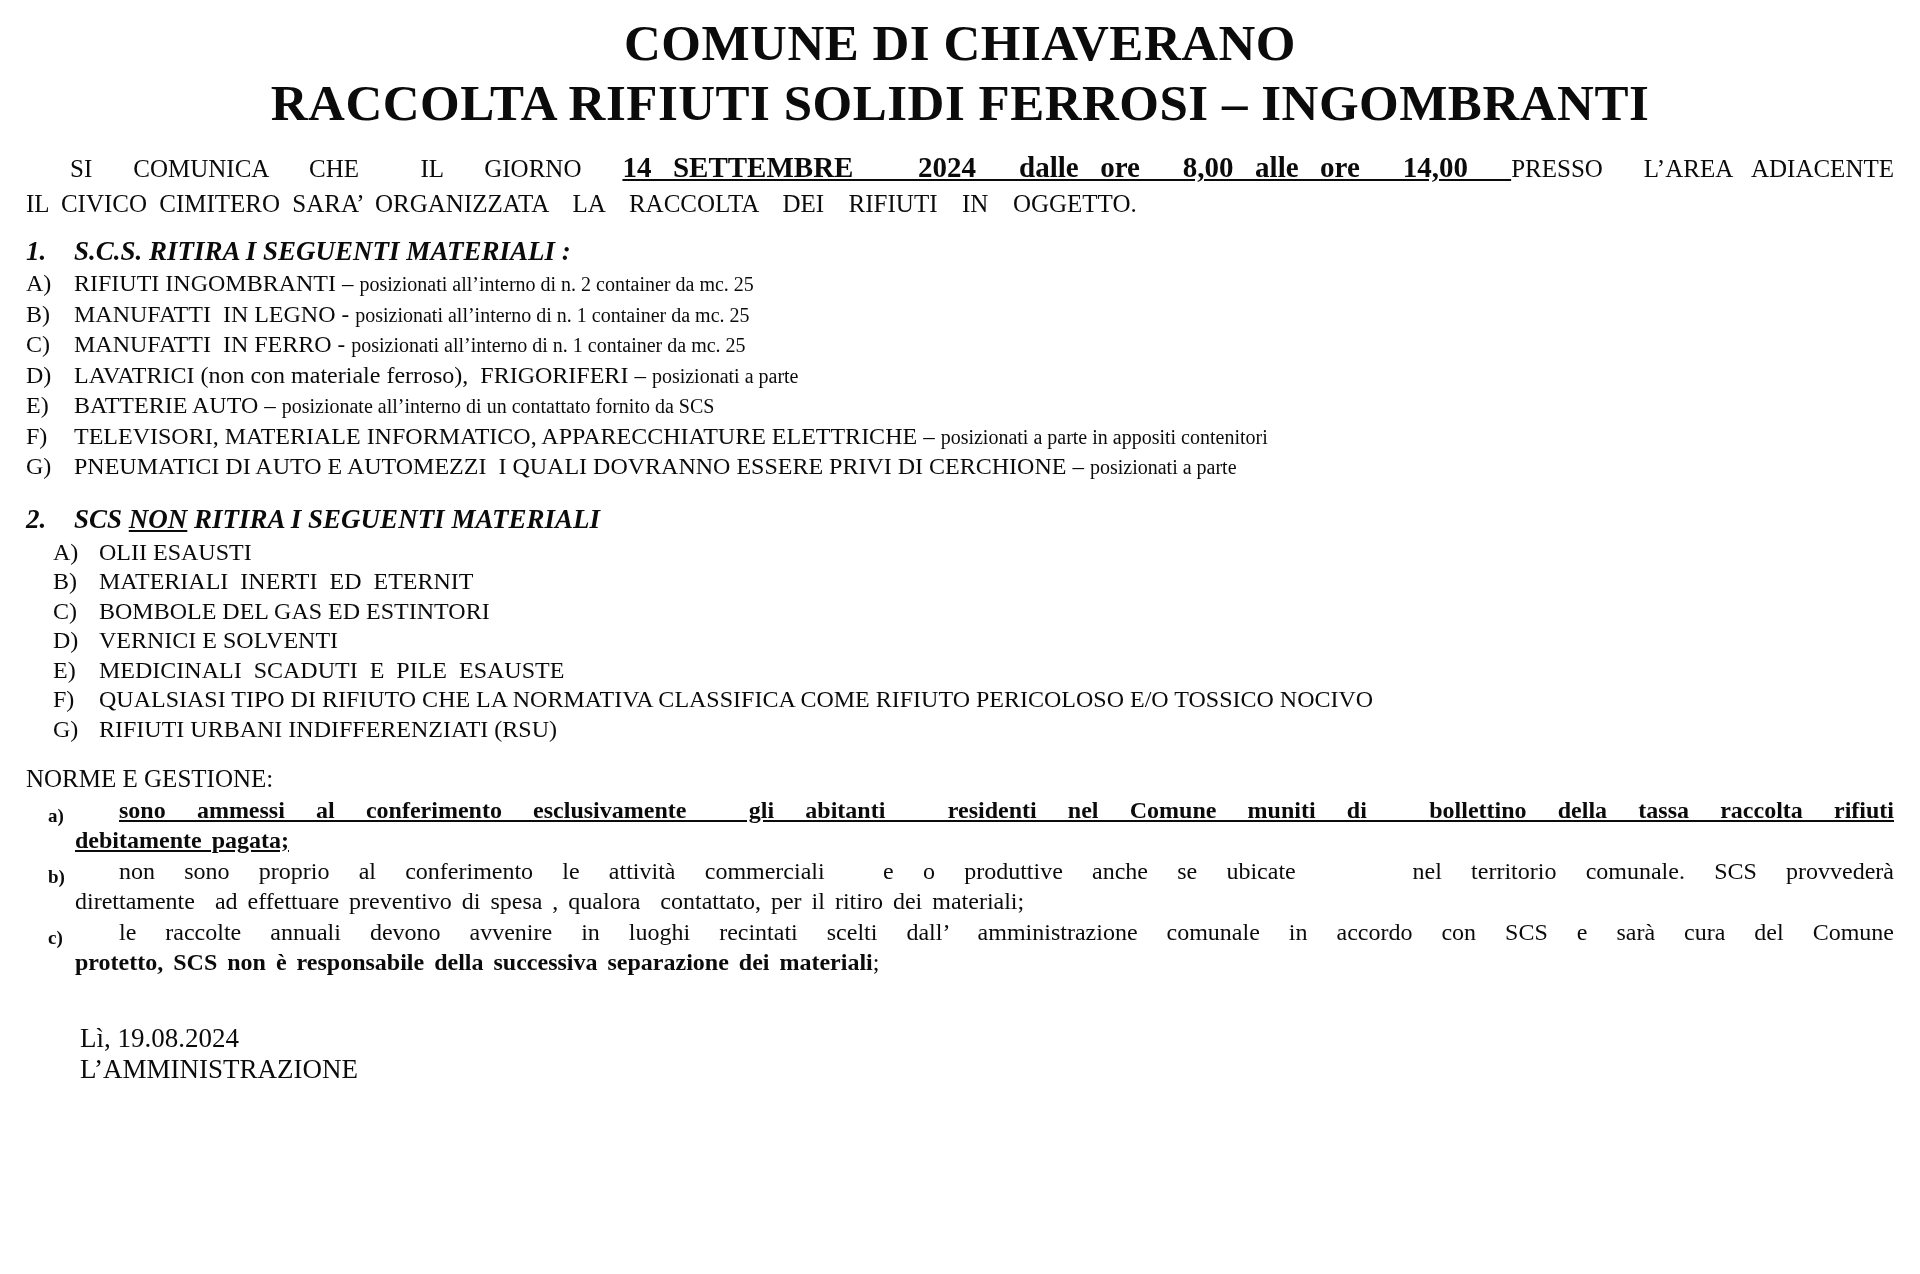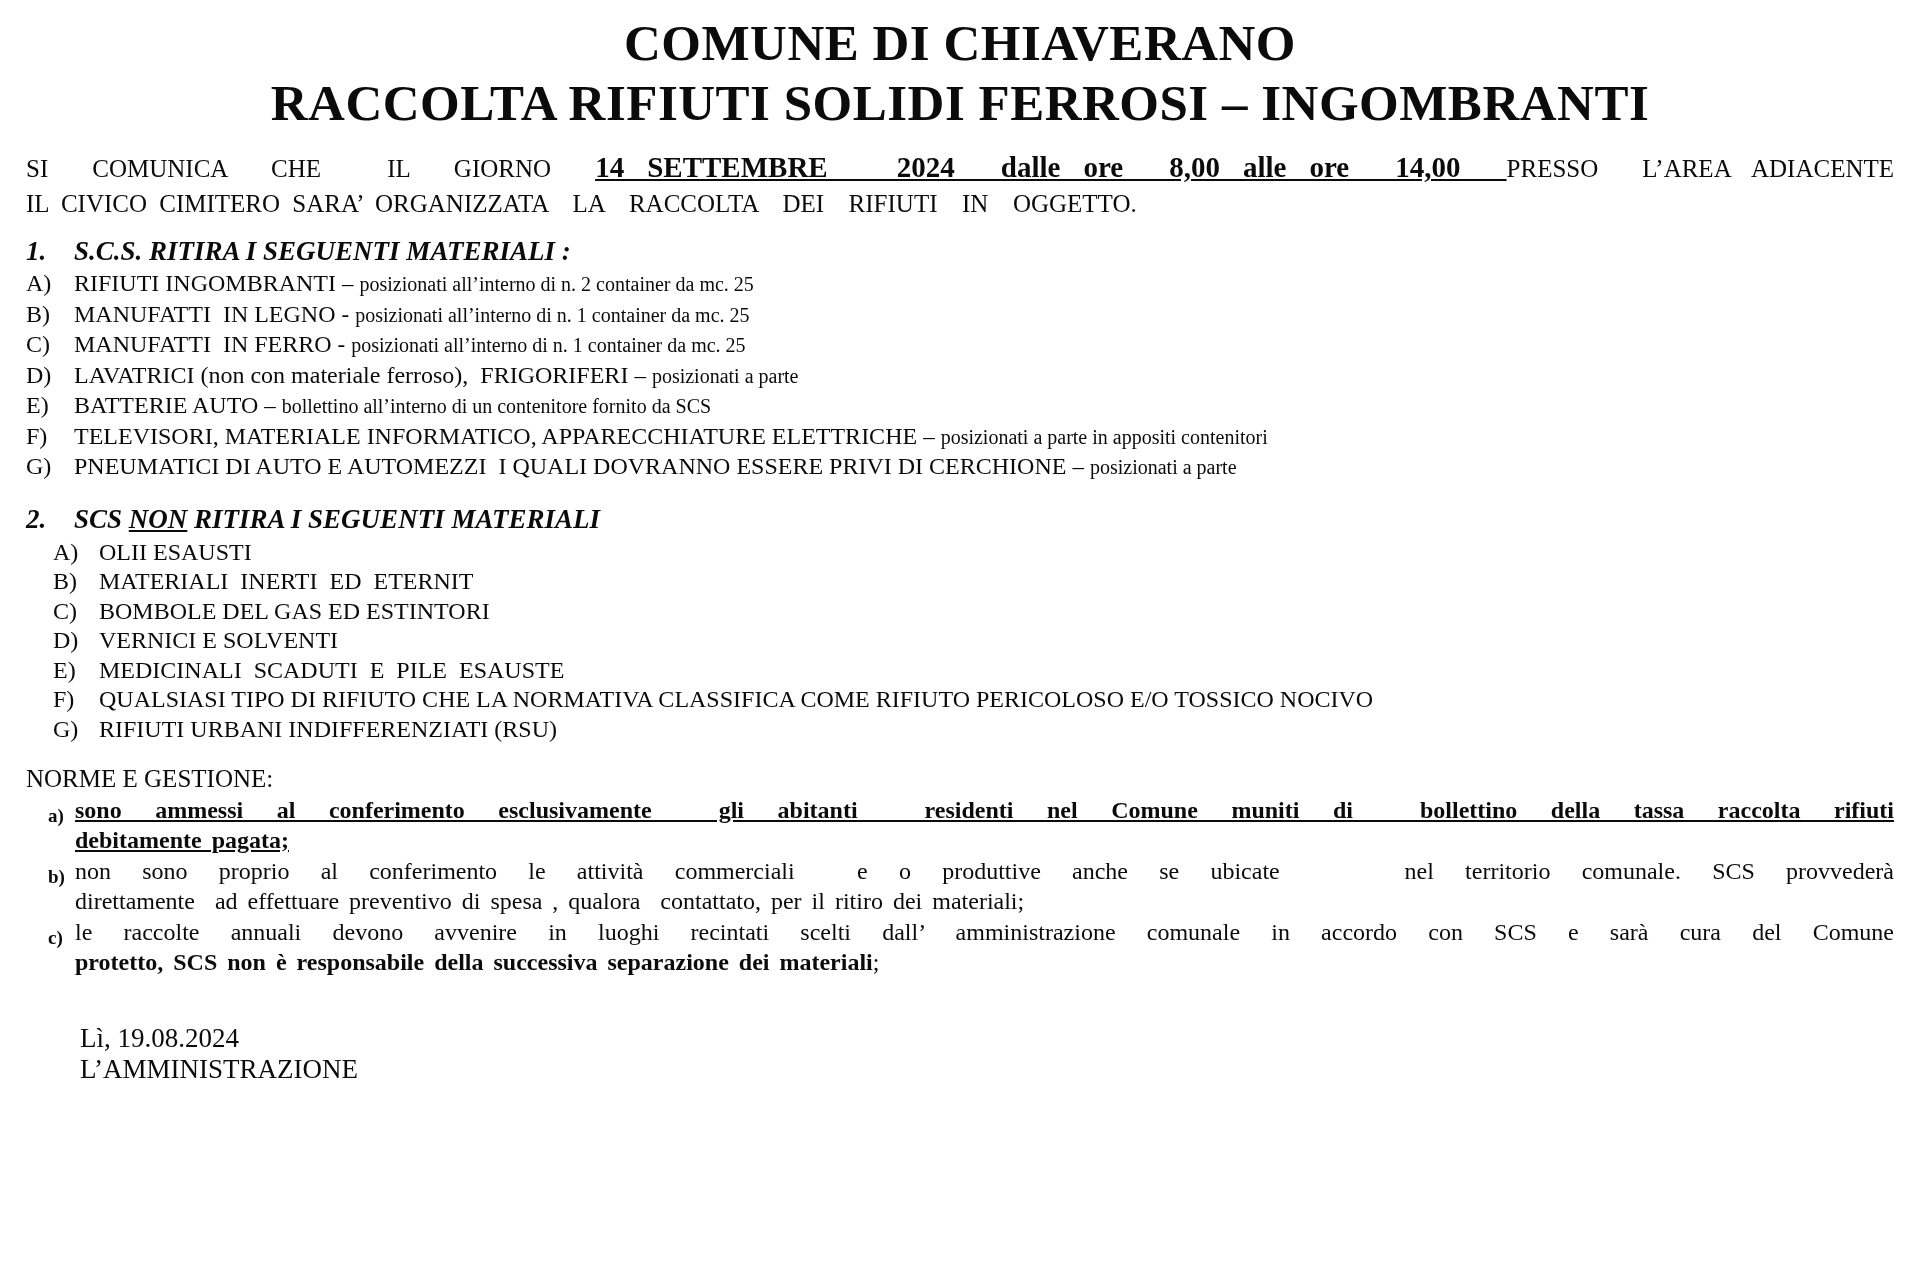--- a/index.html
+++ b/index.html
@@ -9,21 +9,21 @@
     color: #0b0b0b;
     font-family: "Liberation Serif", "DejaVu Serif", serif;
     overflow: hidden;
   }
   .page { width: 1920px; height: 1012px; padding: 14px 26px 0 26px; background: #ffffff; }
 
   .title { text-align: center; font-weight: bold; font-size: 51px; line-height: 1.17; letter-spacing: 0.5px; }
 
   .intro { margin-top: 17px; font-size: 25px; line-height: 35px; word-spacing: 6px; }
   .intro .line { white-space: pre-wrap; }
-  .stretch { text-align: justify; text-align-last: justify; }
+  .stretch { text-align: justify; text-align-last: justify; margin-left: 44px; }
   .hl { font-size: 29px; font-weight: bold; text-decoration: underline; }
 
   .sec-header { display: flex; font-size: 27px; font-weight: bold; font-style: italic; }
   .sec-header.first { margin-top: 15px; }
   .sec-header.second { margin-top: 21px; }
   .sec-num { width: 48px; flex: none; }
   .u { text-decoration: underline; }
 
   .item { display: flex; font-size: 24px; line-height: 29.5px; }
   .item .letter { width: 48px; flex: none; }
@@ -75,21 +75,21 @@
     <div class="item">
       <span class="letter">C)</span>
       <span class="content"><span>MANUFATTI  IN FERRO</span> <span class="sep">-</span> <span class="note">posizionati all’interno di n. 1 container da mc. 25</span></span>
     </div>
     <div class="item">
       <span class="letter">D)</span>
       <span class="content"><span>LAVATRICI (non con materiale ferroso),  FRIGORIFERI</span> <span class="sep">–</span> <span class="note">posizionati a parte</span></span>
     </div>
     <div class="item">
       <span class="letter">E)</span>
-      <span class="content"><span>BATTERIE AUTO</span> <span class="sep">–</span> <span class="note">bollettino all’interno di un contenitore fornito da SCS</span></span>
+      <span class="content"><span>BATTERIE AUTO</span> <span class="sep">–</span> <span class="note">posizionate all’interno di un contattato fornito da SCS</span></span>
     </div>
     <div class="item">
       <span class="letter">F)</span>
       <span class="content"><span>TELEVISORI, MATERIALE INFORMATICO, APPARECCHIATURE ELETTRICHE</span> <span class="sep">–</span> <span class="note">posizionati a parte in appositi contenitori</span></span>
     </div>
     <div class="item">
       <span class="letter">G)</span>
       <span class="content"><span>PNEUMATICI DI AUTO E AUTOMEZZI  I QUALI DOVRANNO ESSERE PRIVI DI CERCHIONE</span> <span class="sep">–</span> <span class="note">posizionati a parte</span></span>
     </div>
   </div>

